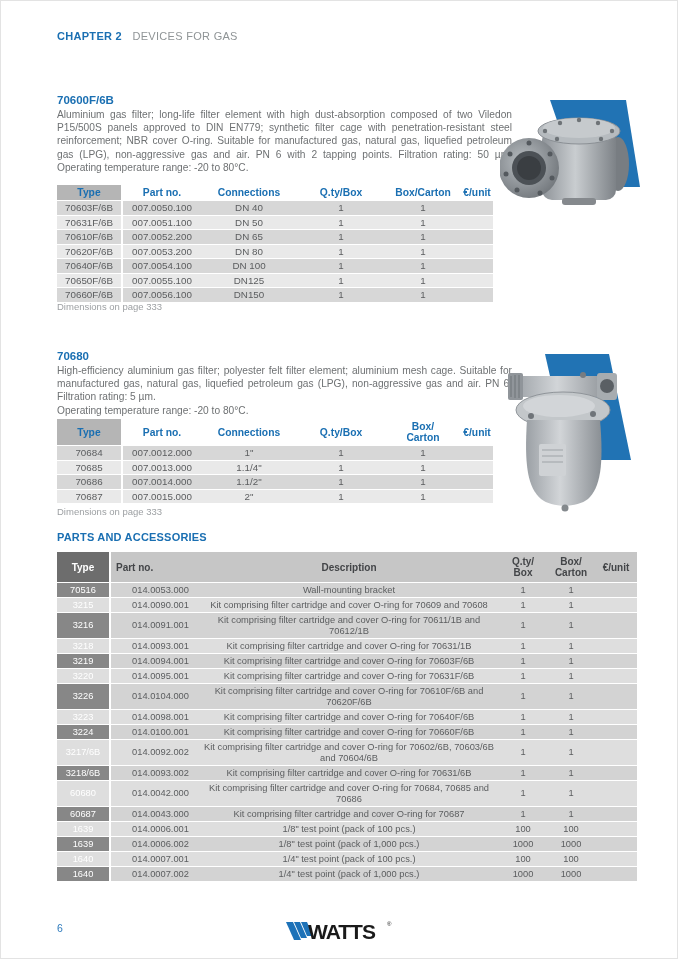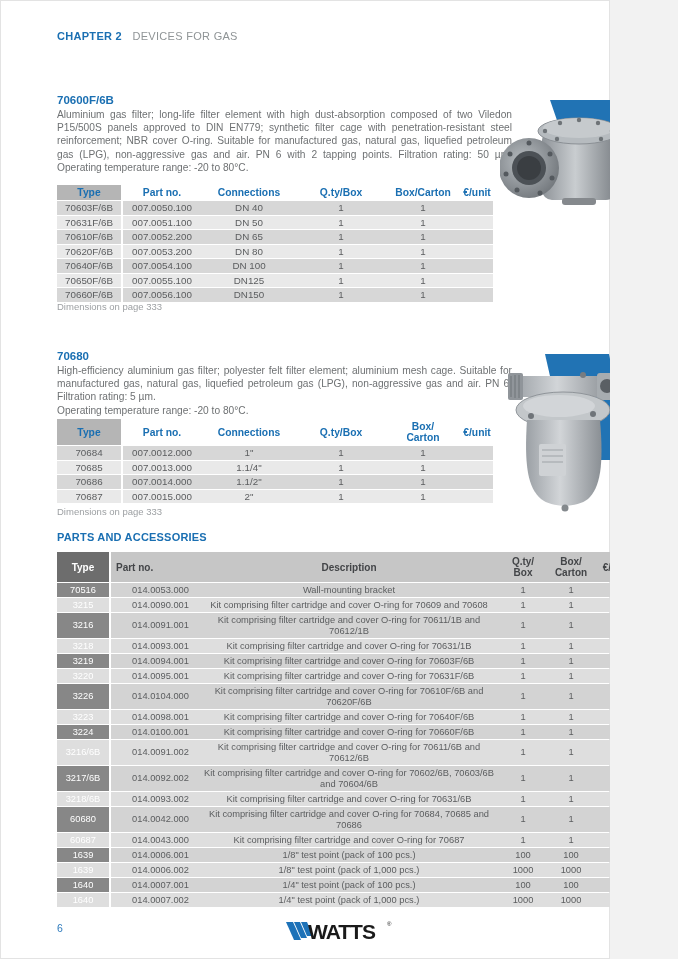--- a/index.html
+++ b/index.html
@@ -1,17 +1,17 @@
 <!DOCTYPE html>
 <html><head>
 <meta charset="utf-8">
 <style>
   html,body{margin:0;padding:0;}
   body{background:#f2f2f2;font-family:"Liberation Sans",sans-serif;}
-  .page{position:relative;width:610px;height:959px;background:#ffffff;overflow:hidden;
+  .page{position:relative;width:678px;height:959px;background:#ffffff;overflow:hidden;
         box-shadow:0 0 0 1px #e3e3e3 inset;}
   
   .chapter{position:absolute;left:57px;top:30px;font-size:11px;letter-spacing:.3px;}
   .chapter .num{color:#1a6fb2;font-weight:bold;}
   .chapter .sub{color:#8f9496;margin-left:7px;}
   
   .sec-title{position:absolute;left:57px;color:#1a6fb2;font-weight:bold;font-size:11.5px;text-align:right;}
   .desc{position:absolute;left:57px;width:455px;color:#6e7173;font-size:10.2px;
         line-height:13.2px;text-align:justify;}
   .desc p{margin:0;}
@@ -361,28 +361,20 @@
         </tr>
         <tr>
           <td class="col0">3224</td>
           <td class="col1">014.0100.001</td>
           <td class="col2">Kit comprising filter cartridge and cover O-ring for 70660F/6B</td>
           <td class="col3">1</td>
           <td class="col4">1</td>
           <td class="col5"></td>
         </tr>
         <tr>
-          <td class="col0">3216/6B</td>
-          <td class="col1">014.0091.002</td>
-          <td class="col2">Kit comprising filter cartridge and cover O-ring for 70611/6B and 70612/6B</td>
-          <td class="col3">1</td>
-          <td class="col4">1</td>
-          <td class="col5"></td>
-        </tr>
-        <tr>
           <td class="col0">3217/6B</td>
           <td class="col1">014.0092.002</td>
           <td class="col2">Kit comprising filter cartridge and cover O-ring for 70602/6B, 70603/6B and 70604/6B</td>
           <td class="col3">1</td>
           <td class="col4">1</td>
           <td class="col5"></td>
         </tr>
         <tr>
           <td class="col0">3218/6B</td>
           <td class="col1">014.0093.002</td>

